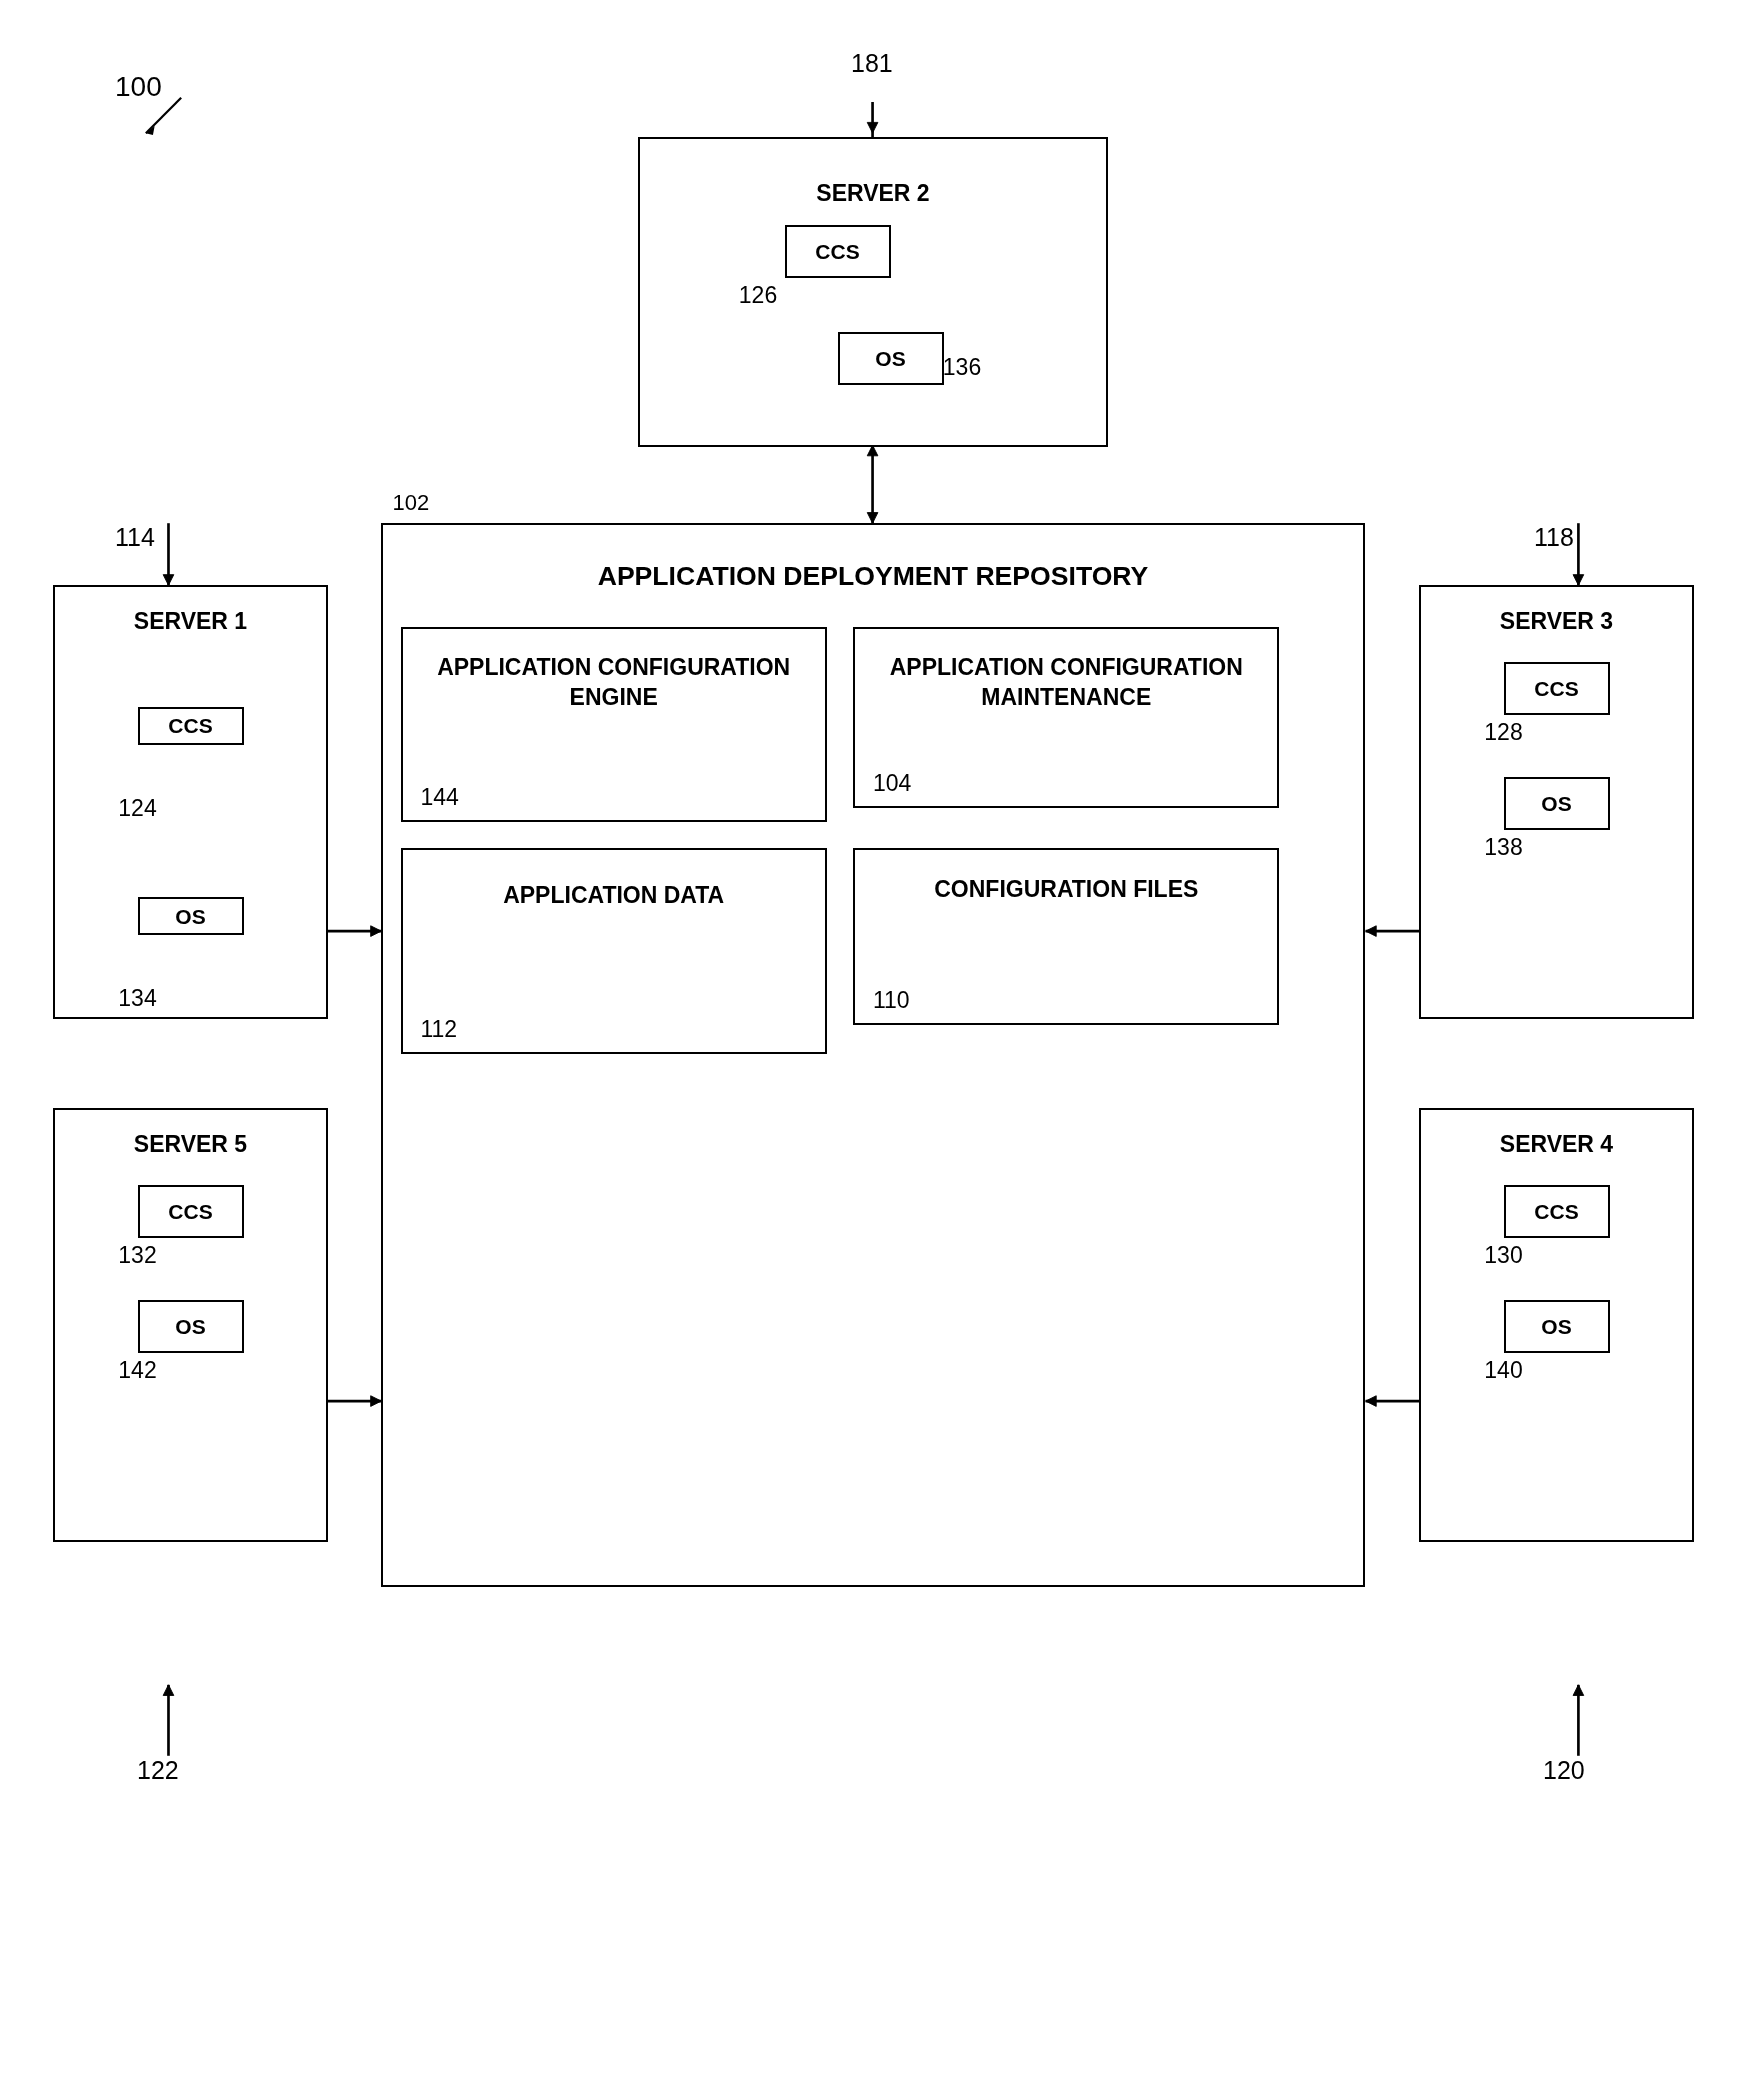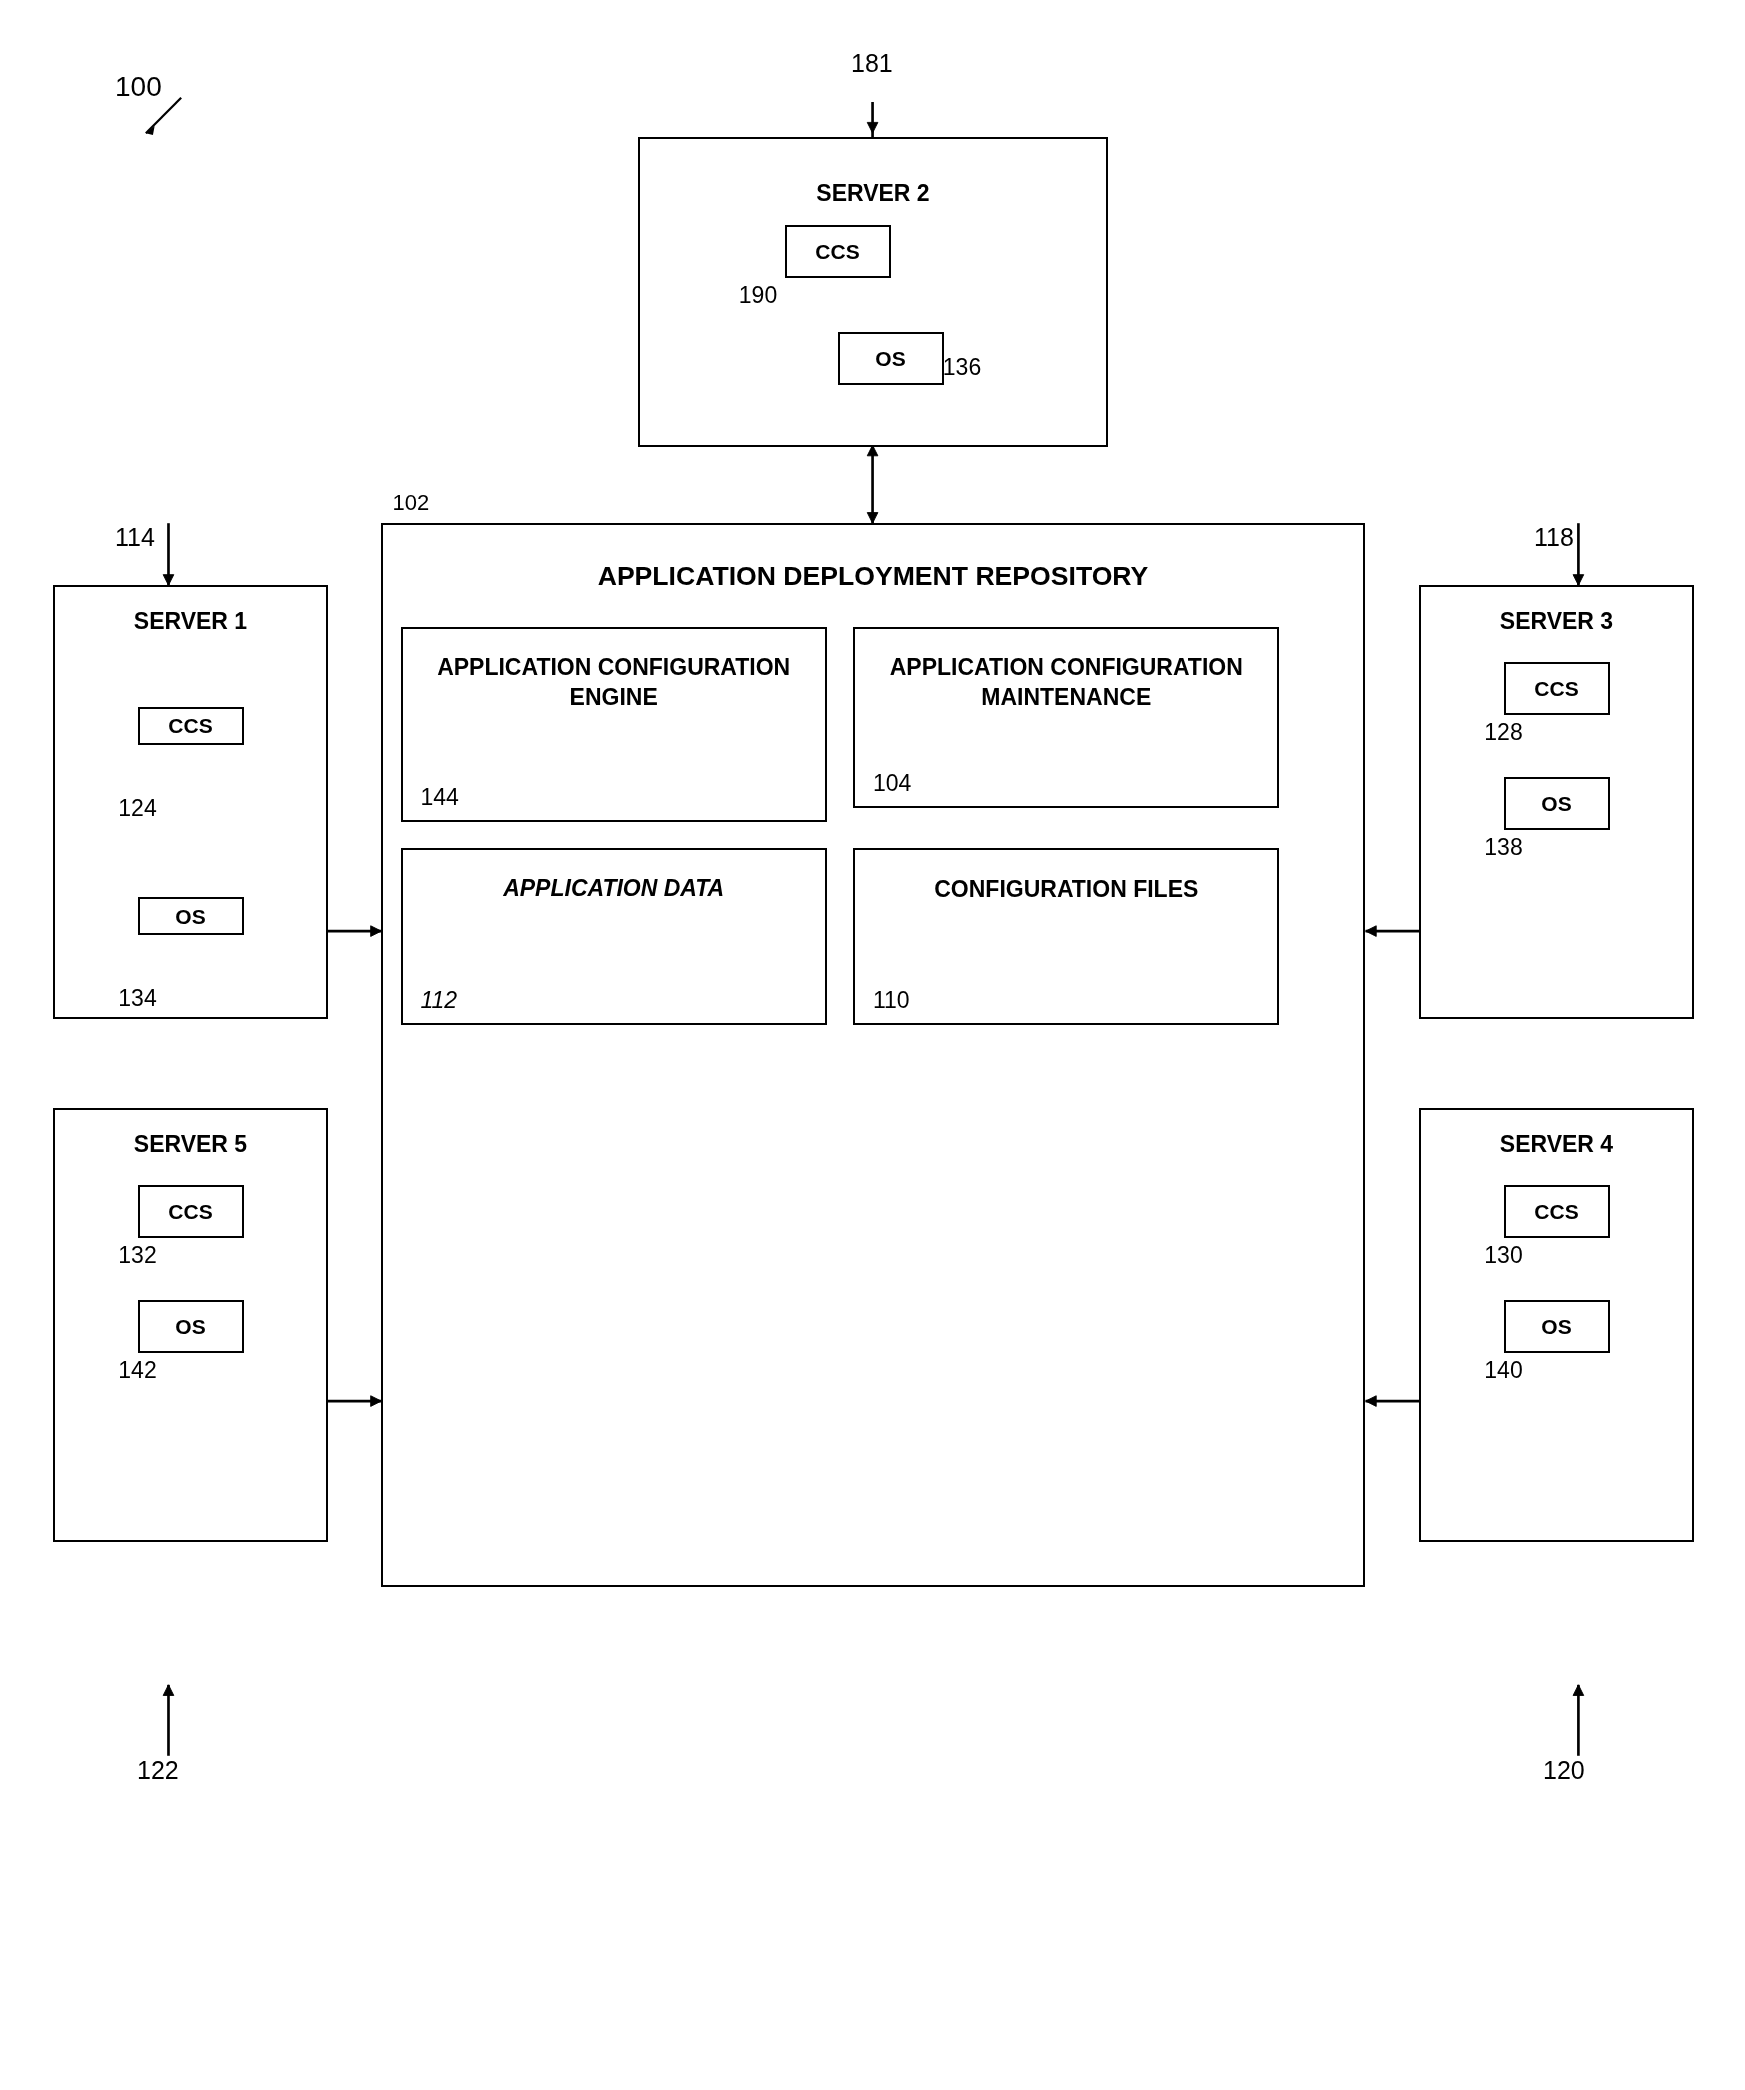--- a/index.html
+++ b/index.html
@@ -118,21 +118,21 @@
   </svg>
 
   <span class="label" style="left:851px; top:49px;">181</span>
 
   <div class="box" style="left:638px; top:137px; width:470px; height:310px;">
     <span class="box-title">SERVER 2</span>
 
     <div class="box" style="position:relative; left:0; top:0; width:106px; height:53px; margin:8.9px 0 0 -71px;">
       <span class="box-title-small">CCS</span>
     </div>
-    <span class="label" style="position:relative; left:-115px; top:4.4px; font-size:23px;">190</span>
+    <span class="label" style="position:relative; left:-115px; top:4.4px; font-size:23px;">126</span>
 
     <div class="box" style="position:relative; left:0; top:0; width:106px; height:53px; margin:26.6px 0 0 35px;">
       <span class="box-title-small">OS</span>
     </div>
     <span class="label" style="position:relative; left:89px; top:-31px; font-size:23px;">136</span>
   </div>
 
   <div class="box" style="left:381px; top:523px; width:984px; height:1064px; align-items:flex-start; justify-content:flex-start; padding:17.7px;">
     <span class="label" style="position:absolute; left:-26.6px; top:-35px; font-size:22px;margin-left:36px;">102</span>
     <div style="width:100%; text-align:center; margin-bottom:26.6px;">
@@ -147,21 +147,21 @@
       </div>
 
       <div class="box" style="position:relative; width:426px; height:181px; justify-content:flex-start; padding:17.7px;">
         <span class="box-title">APPLICATION CONFIGURATION MAINTENANCE</span>
         <span class="label" style="position:absolute; bottom:8.9px; left:17.7px; font-size:23px;">104</span>
       </div>
     </div>
 
 
     <div style="display:flex; flex-direction:row; width:100%; gap:26.6px;">
-      <div class="box" style="position:relative; width:426px; height:177px; justify-content:flex-start; padding:17px;font-style:italic;">
+      <div class="box" style="position:relative; width:426px; height:206px; justify-content:flex-start; padding:24px;">
         <span class="box-title">APPLICATION DATA</span>
         <span class="label" style="position:absolute; bottom:8.9px; left:17.7px; font-size:23px;">112</span>
       </div>
       <div class="box" style="position:relative; width:426px; height:177px; justify-content:flex-start; padding:17.7px;">
         <span class="box-title">CONFIGURATION FILES</span>
         <span class="label" style="position:absolute; bottom:8.9px; left:17.7px; font-size:23px;">110</span>
       </div>
     </div>
   </div>
 

